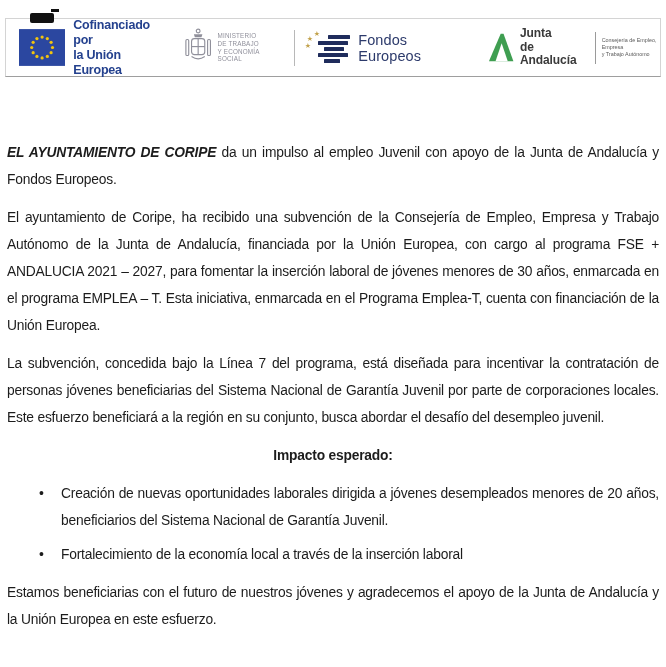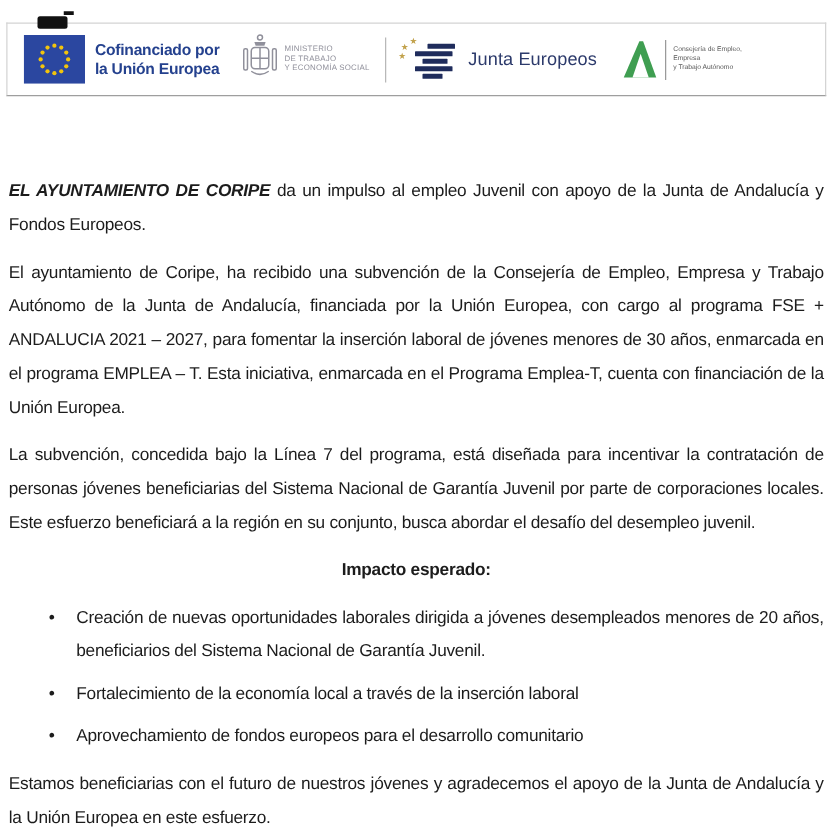--- a/index.html
+++ b/index.html
@@ -123,28 +123,32 @@
       <div class="fondos-logo">
         <span class="fondos-star" style="left:6px;  top:-2px; color:#c2a24c">★</span>
         <span class="fondos-star" style="left:-1px; top:3px;  color:#c2a24c">★</span>
         <span class="fondos-star" style="left:-3px; top:10px; color:#c2a24c">★</span>
         <span class="bar" style="left:20px; top:3px;  width:22px; background:#1f2c5c"></span>
         <span class="bar" style="left:10px; top:9px;  width:30px; background:#1f2c5c"></span>
         <span class="bar" style="left:16px; top:15px; width:20px; background:#1f2c5c"></span>
         <span class="bar" style="left:10px; top:21px; width:30px; background:#1f2c5c"></span>
         <span class="bar" style="left:16px; top:27px; width:16px; background:#1f2c5c"></span>
       </div>
-      <div class="fondos-text" style="color:#2c3a6b">Junta Europeos</div>
+      <div class="fondos-text" style="color:#2c3a6b">Fondos Europeos</div>
     </div>
 
     <div class="junta-block">
       <svg class="junta-a" width="28" height="31" viewBox="0 0 28 31">
         <polygon points="1,30 13.5,1 16.5,1 27,30" fill="#3f9e51"></polygon>
         <polygon points="14.5,11 21,30 8,30" fill="#ffffff"></polygon>
       </svg>
+      <div class="junta-text" style="color:#3a3a3a">
+        <div>Junta</div>
+        <div>de Andalucía</div>
+      </div>
       <div class="junta-divider"></div>
       <div class="consejeria-text">
         <div>Consejería de Empleo, Empresa</div>
         <div>y Trabajo Autónomo</div>
       </div>
     </div>
   </div>
 
   <div class="doc">
 
@@ -152,19 +156,18 @@
 
     <p>El ayuntamiento de Coripe, ha recibido una subvención de la Consejería de Empleo, Empresa y Trabajo Autónomo de la Junta de Andalucía, financiada por la Unión Europea, con cargo al programa FSE + ANDALUCIA 2021 – 2027, para fomentar la inserción laboral de jóvenes menores de 30 años, enmarcada en el programa EMPLEA – T. Esta iniciativa, enmarcada en el Programa Emplea-T, cuenta con financiación de la Unión Europea.</p>
 
     <p>La subvención, concedida bajo la Línea 7 del programa, está diseñada para incentivar la contratación de personas jóvenes beneficiarias del Sistema Nacional de Garantía Juvenil por parte de corporaciones locales. Este esfuerzo beneficiará a la región en su conjunto, busca abordar el desafío del desempleo juvenil.</p>
 
     <p class="impact-heading">Impacto esperado:</p>
 
     <ul class="impact-list">
       <li>Creación de nuevas oportunidades laborales dirigida a jóvenes desempleados menores de 20 años, beneficiarios del Sistema Nacional de Garantía Juvenil.</li>
       <li>Fortalecimiento de la economía local a través de la inserción laboral</li>
-      <li>Aprovechamiento de fondos europeos para el desarrollo comunitario</li>
     </ul>
 
     <p>Estamos beneficiarias con el futuro de nuestros jóvenes y agradecemos el apoyo de la Junta de Andalucía y la Unión Europea en este esfuerzo.</p>
   </div>
 
 </div>
 
 </body></html>

